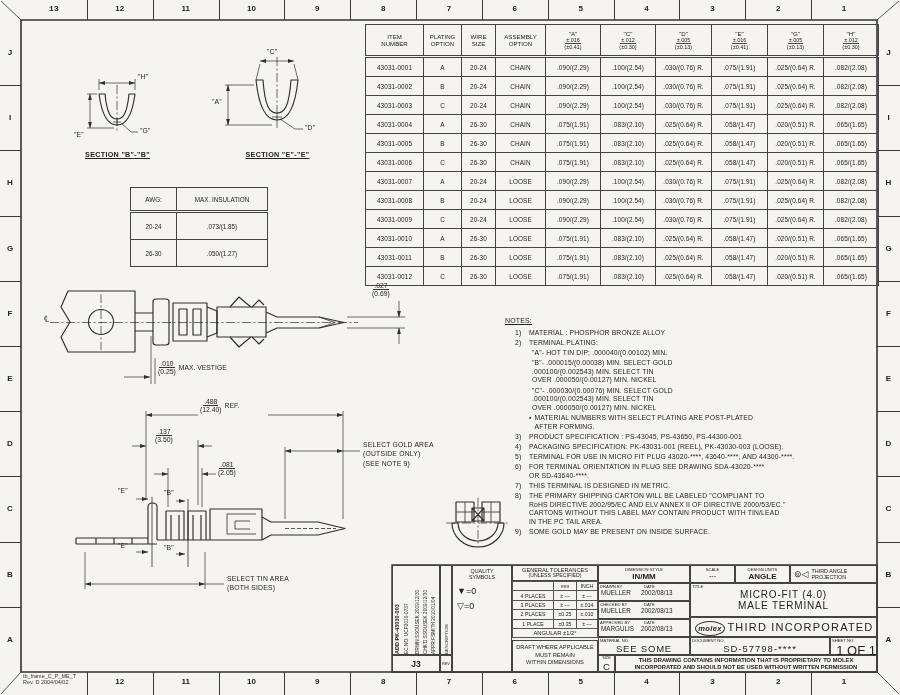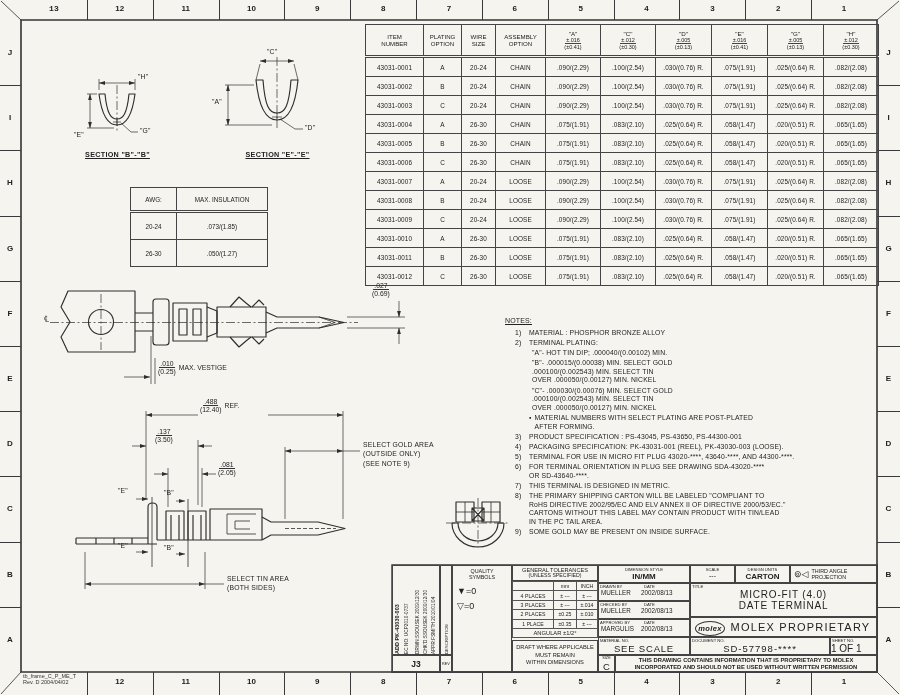--- a/index.html
+++ b/index.html
@@ -699,52 +699,52 @@
       <span>APPROVED BY</span>
       <span>DATE</span>
     </div>
   <div class="sigvals">
       <span>MARGULIS</span>
       <span>2002/08/13</span>
     </div>
 </div>
 <div class="tb" style="left:598px;top:637px;width:92px;height:18px">
   <div class="lbl lft">MATERIAL NO.</div>
-  <div class="bigval" style="font-size:9.5px;font-weight:400;letter-spacing:.8px">SEE SCALE</div>
+  <div class="bigval" style="font-size:9.5px;font-weight:400;letter-spacing:.8px">SEE SOME</div>
 </div>
 <div class="tb" style="left:598px;top:655px;width:17px;height:17px">
   <div class="lbl" style="font-size:3.8px">SIZE</div>
   <div class="bigval" style="font-size:9.5px;font-weight:400">C</div>
 </div>
 
 <div class="tb" style="left:690px;top:565px;width:45px;height:18px">
   <div class="lbl" style="margin-top:1px">SCALE</div>
   <div class="bigval" style="font-size:7px;font-weight:400">---</div>
 </div>
 <div class="tb" style="left:735px;top:565px;width:55px;height:18px">
   <div class="lbl" style="margin-top:1px">DESIGN UNITS</div>
-  <div class="bigval" style="font-size:8px">CARTON</div>
+  <div class="bigval" style="font-size:8px">ANGLE</div>
 </div>
 <div class="tb" style="left:790px;top:565px;width:87px;height:18px;display:flex;align-items:center;gap:3px;padding-left:3px">
   <span style="font-size:9px">⊚◁</span>
   <span class="pre" style="font-size:5.4px;line-height:6.2px">THIRD ANGLE
 PROJECTION</span>
 </div>
 
 <div class="tb" style="left:690px;top:583px;width:187px;height:34px">
   <div class="lbl lft" style="text-align:left">TITLE</div>
   <div style="text-align:center;font-size:10px;letter-spacing:.8px;line-height:11px">MICRO-FIT (4.0)</div>
-  <div style="text-align:center;font-size:10px;letter-spacing:.8px;line-height:11px">DATE TERMINAL</div>
+  <div style="text-align:center;font-size:10px;letter-spacing:.8px;line-height:11px">MALE TERMINAL</div>
 </div>
 <div class="tb" style="left:690px;top:617px;width:187px;height:20px;display:flex;align-items:center">
   <div class="logo">molex</div>
-  <div style="flex:1;text-align:center;font-size:11px;letter-spacing:1.2px">MOLEX PROPRIETARY</div>
+  <div style="flex:1;text-align:center;font-size:11px;letter-spacing:1.2px">THIRD INCORPORATED</div>
 </div>
 <div class="tb" style="left:690px;top:637px;width:140px;height:18px">
   <div class="lbl lft" style="text-align:left">DOCUMENT NO.</div>
   <div style="text-align:center;font-size:9.5px;letter-spacing:1px">SD-57798-****</div>
 </div>
 <div class="tb" style="left:830px;top:637px;width:47px;height:18px">
   <div class="lbl lft" style="text-align:left">SHEET NO.</div>
-  <div style="text-align:left;font-size:10px">1 OF 1</div>
+  <div style="text-align:right;font-size:13px">1 OF 1</div>
 </div>
 <div class="tb pre" style="left:615px;top:655px;width:262px;height:17px;font-size:5.8px;font-weight:700;line-height:7.4px;text-align:center;padding-top:1px">THIS DRAWING CONTAINS INFORMATION THAT IS PROPRIETARY TO MOLEX
 INCORPORATED AND SHOULD NOT BE USED WITHOUT WRITTEN PERMISSION</div>
 
 </body></html>

